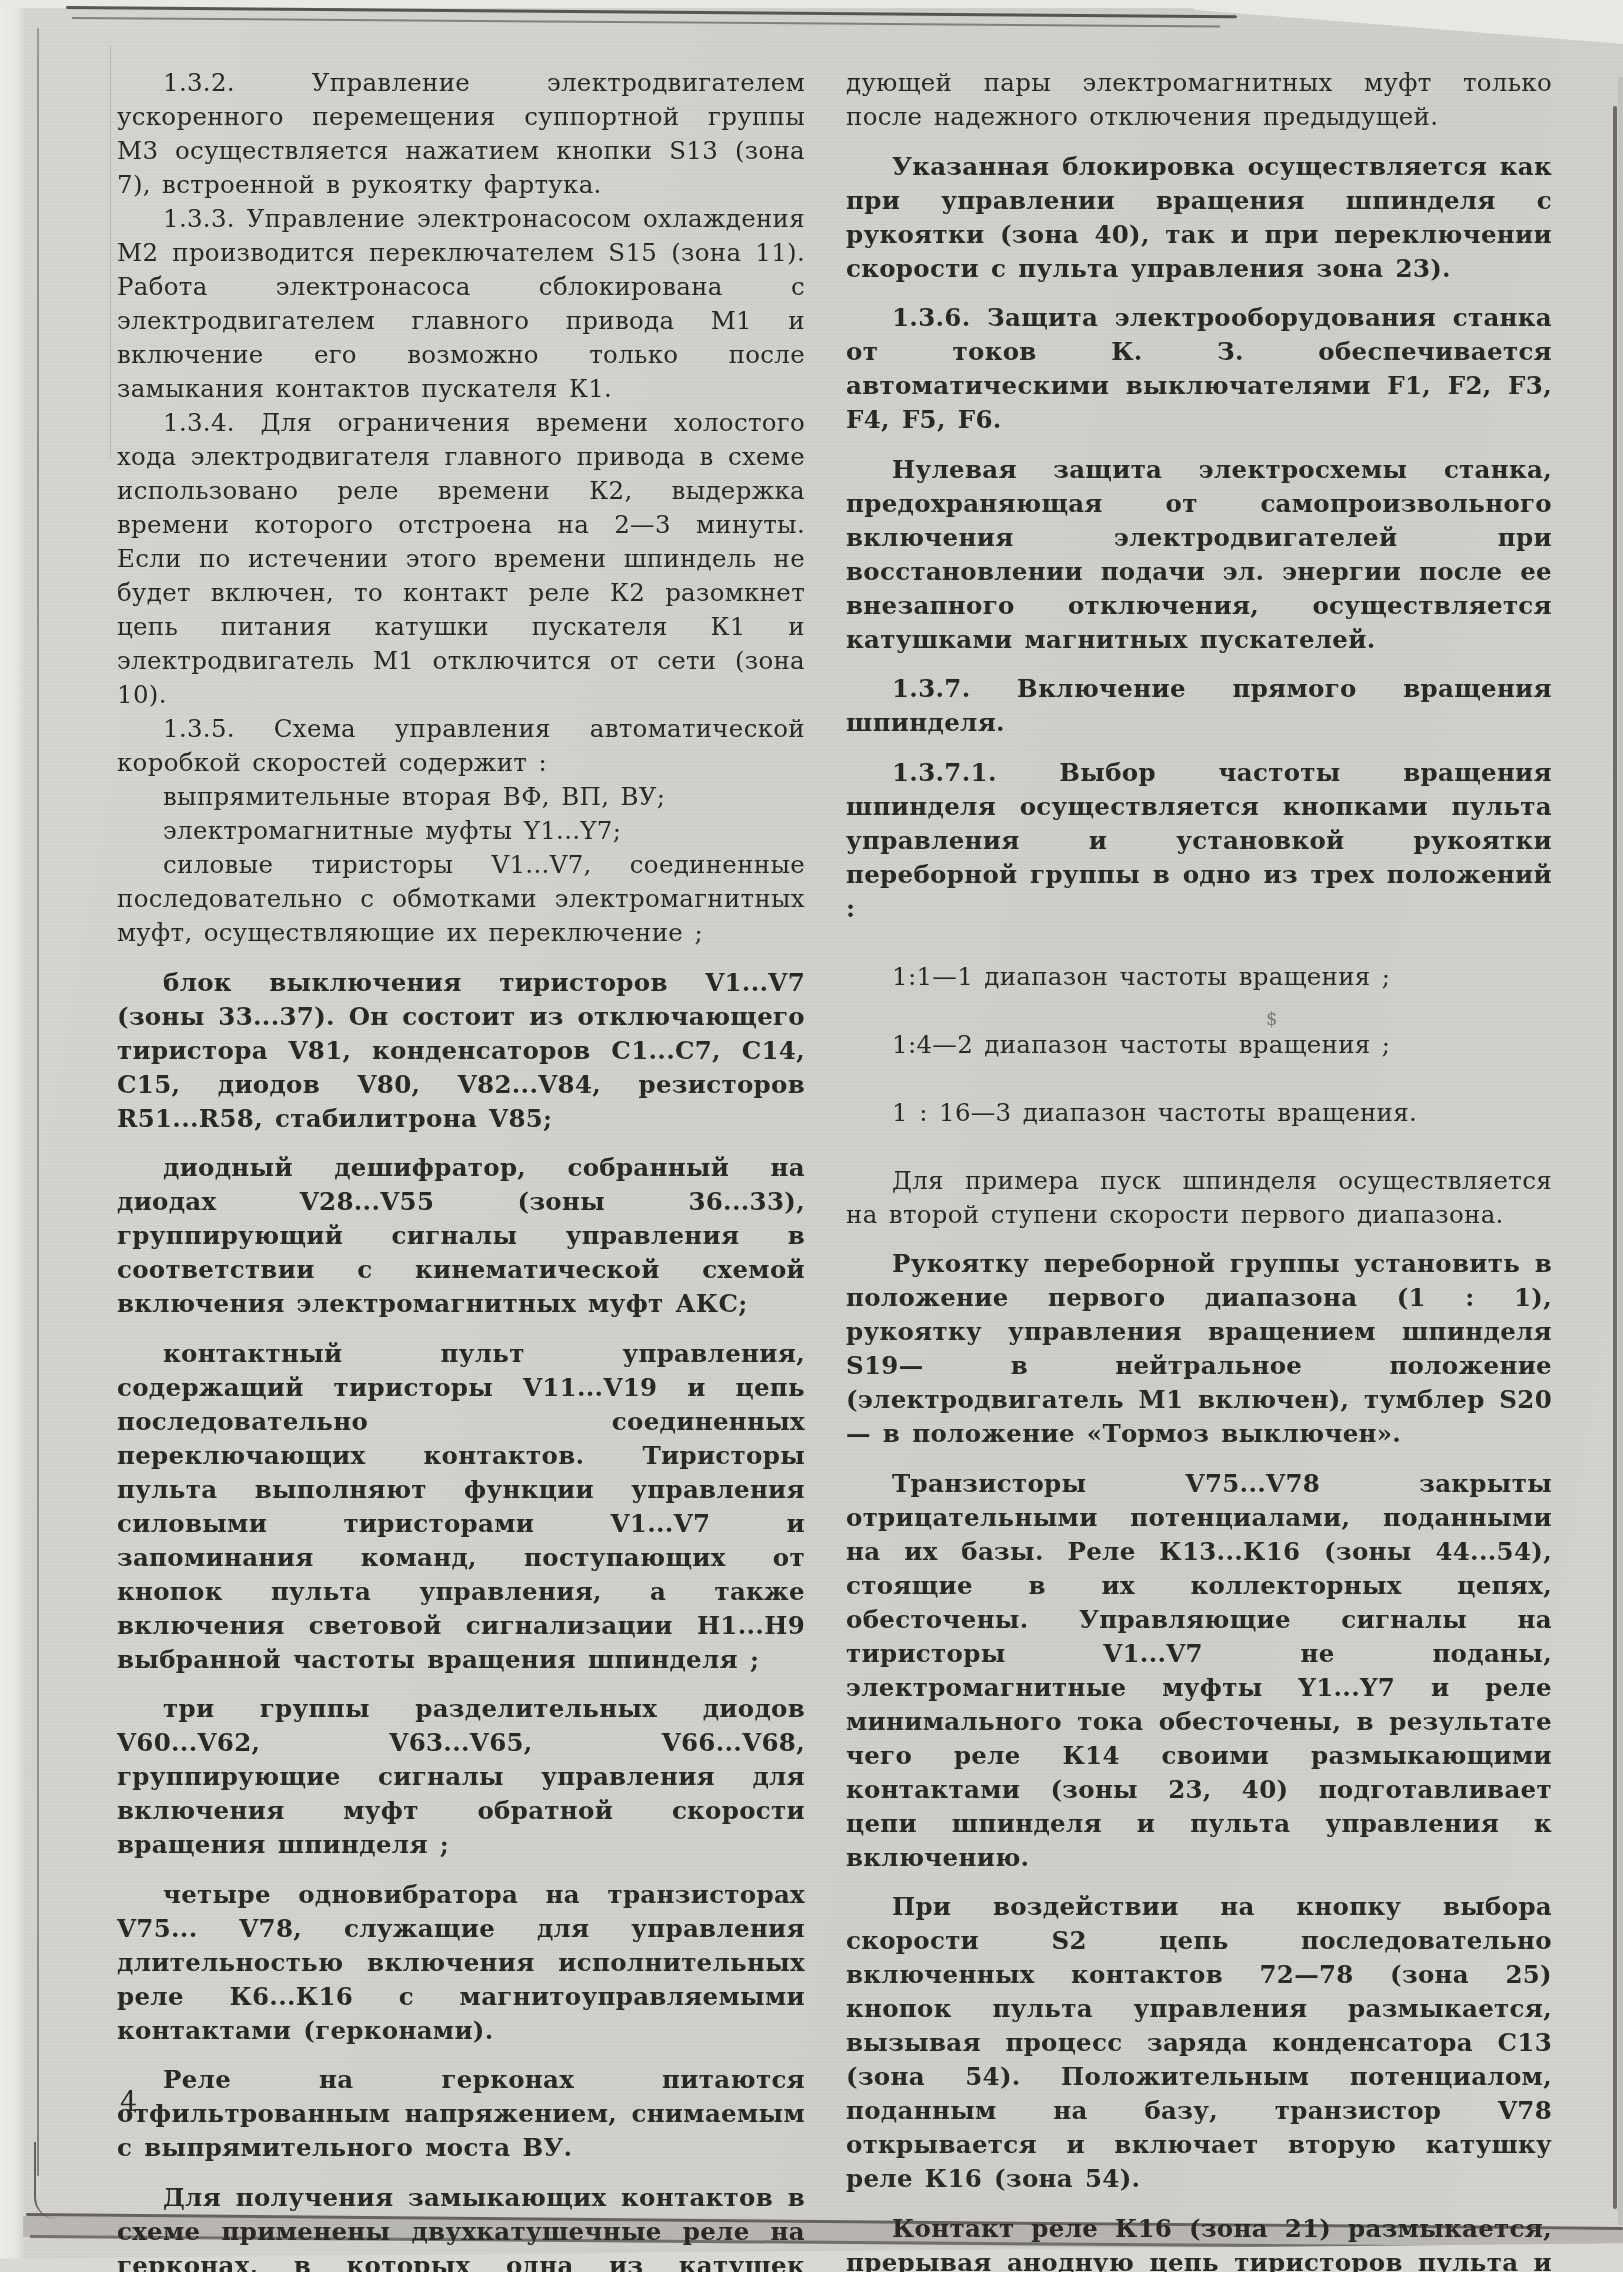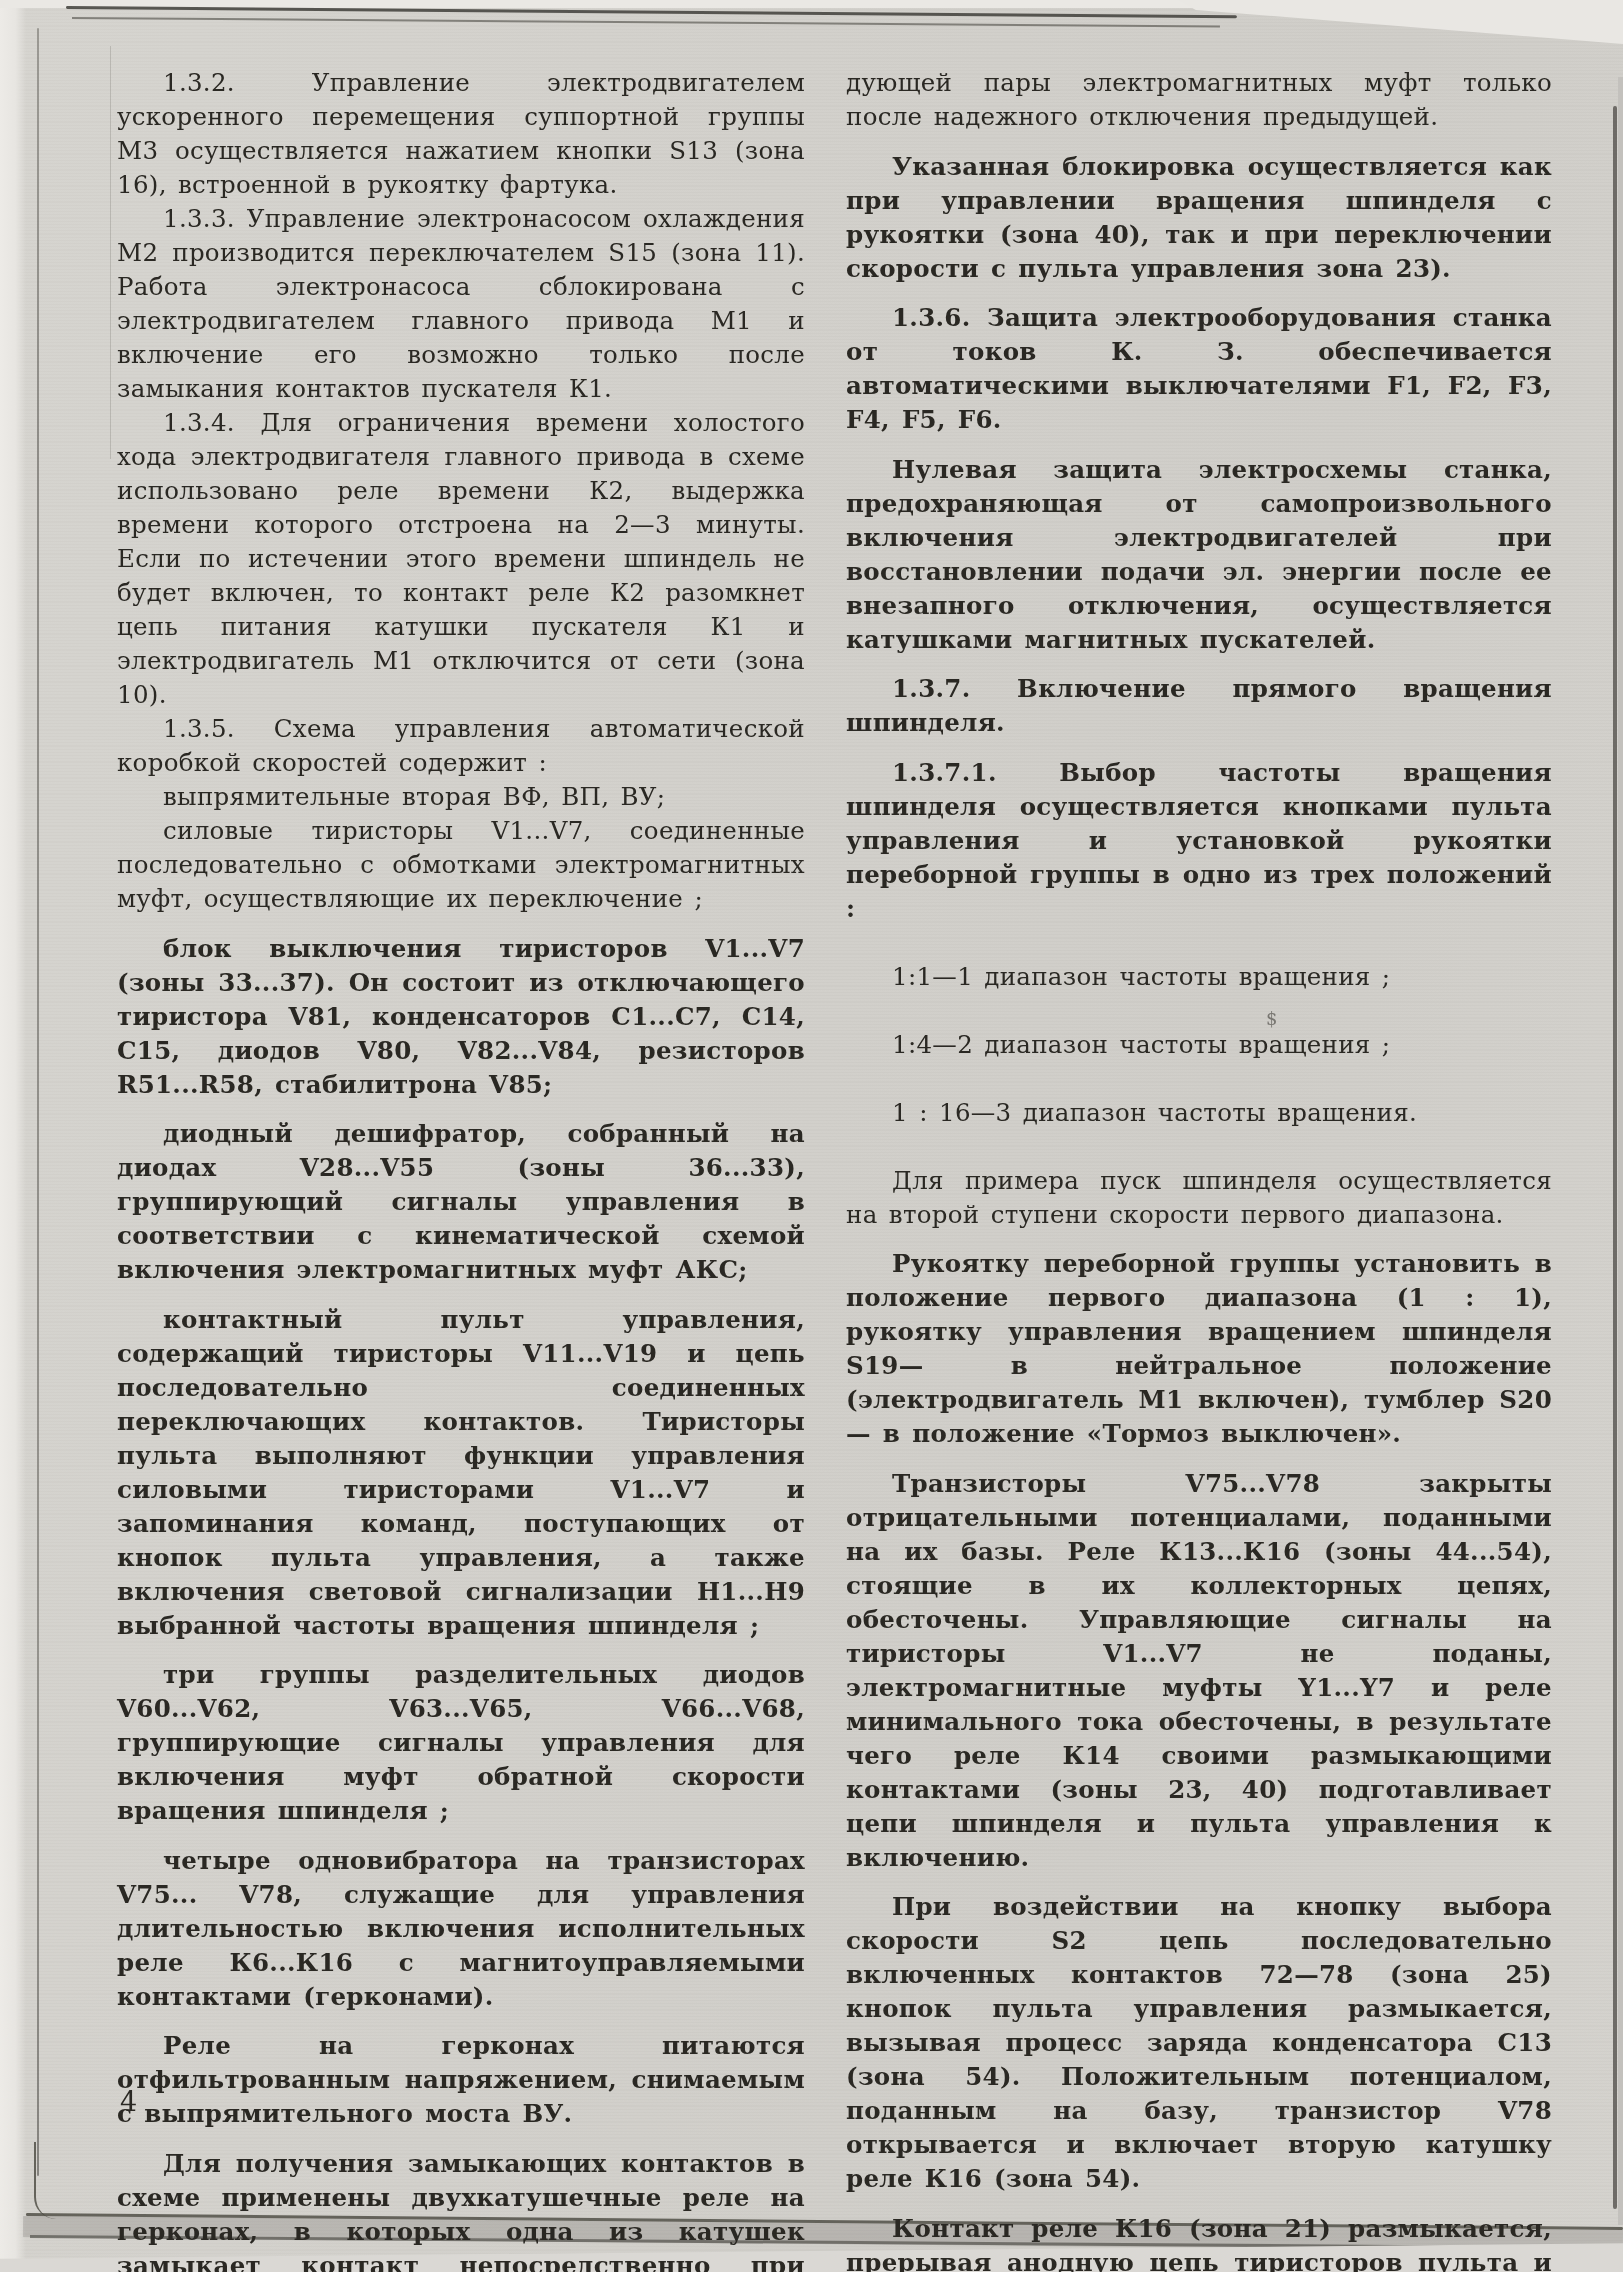--- a/index.html
+++ b/index.html
@@ -124,25 +124,26 @@
   <div class="right-edge-line"></div>
   <div class="right-edge-strip"></div>
   <div class="bottom-shade"></div>
   <div class="bottom-line-1"></div>
   <div class="bottom-line-2"></div>
   <div class="bottom-corner"></div>
   <div class="bottom-scanner-bg"></div>
   <div class="ink-artifact">$</div>
 
   <div class="col col-left">
-    <p class="indent">1.3.2. Управление электродвигателем ускоренного перемещения суппортной группы М3 осуществляется нажатием кнопки S13 (зона 16), встроенной в рукоятку фартука.</p>
+    <p class="indent">1.3.2. Управление электродвигателем ускоренного перемещения суппортной группы М3 осуществляется нажатием кнопки S13 (зона 7), встроенной в рукоятку фартука.</p>
     <p class="indent">1.3.3. Управление электронасосом охлаждения М2 производится переключателем S15 (зона 11). Работа электронасоса сблокирована с электродвигателем главного привода М1 и включение его возможно только после замыкания контактов пускателя К1.</p>
     <p class="indent">1.3.4. Для ограничения времени холостого хода электродвигателя главного привода в схеме использовано реле времени К2, выдержка времени которого отстроена на 2—3 минуты. Если по истечении этого времени шпиндель не будет включен, то контакт реле К2 разомкнет цепь питания катушки пускателя К1 и электродвигатель М1 отключится от сети (зона 10).</p>
     <p class="indent">1.3.5. Схема управления автоматической коробкой скоростей содержит :</p>
     <p class="indent">выпрямительные вторая ВФ, ВП, ВУ;</p>
+    <p class="indent">электромагнитные муфты Y1...Y7;</p>
     <p class="indent">силовые тиристоры V1...V7, соединенные последовательно с обмотками электромагнитных муфт, осуществляющие их переключение ;</p>
     <p class="indent gap">блок выключения тиристоров V1...V7 (зоны 33...37). Он состоит из отключающего тиристора V81, конденсаторов С1...С7, С14, С15, диодов V80, V82...V84, резисторов R51...R58, стабилитрона V85;</p>
     <p class="indent gap">диодный дешифратор, собранный на диодах V28...V55 (зоны 36...33), группирующий сигналы управления в соответствии с кинематической схемой включения электромагнитных муфт АКС;</p>
     <p class="indent gap">контактный пульт управления, содержащий тиристоры V11...V19 и цепь последовательно соединенных переключающих контактов. Тиристоры пульта выполняют функции управления силовыми тиристорами V1...V7 и запоминания команд, поступающих от кнопок пульта управления, а также включения световой сигнализации Н1...Н9 выбранной частоты вращения шпинделя ;</p>
     <p class="indent gap">три группы разделительных диодов V60...V62, V63...V65, V66...V68, группирующие сигналы управления для включения муфт обратной скорости вращения шпинделя ;</p>
     <p class="indent gap">четыре одновибратора на транзисторах V75... V78, служащие для управления длительностью включения исполнительных реле К6...К16 с магнитоуправляемыми контактами (герконами).</p>
     <p class="indent gap">Реле на герконах питаются отфильтрованным напряжением, снимаемым с выпрямительного моста ВУ.</p>
     <p class="indent gap">Для получения замыкающих контактов в схеме применены двухкатушечные реле на герконах, в которых одна из катушек замыкает контакт непосредственно при включении автоматического выключателя F1 и срабатывании пускателя К1, а вторая, встречно включенная катушка, размыкает их при подаче сигнала из схемы управления ;</p>
 
   </div>

